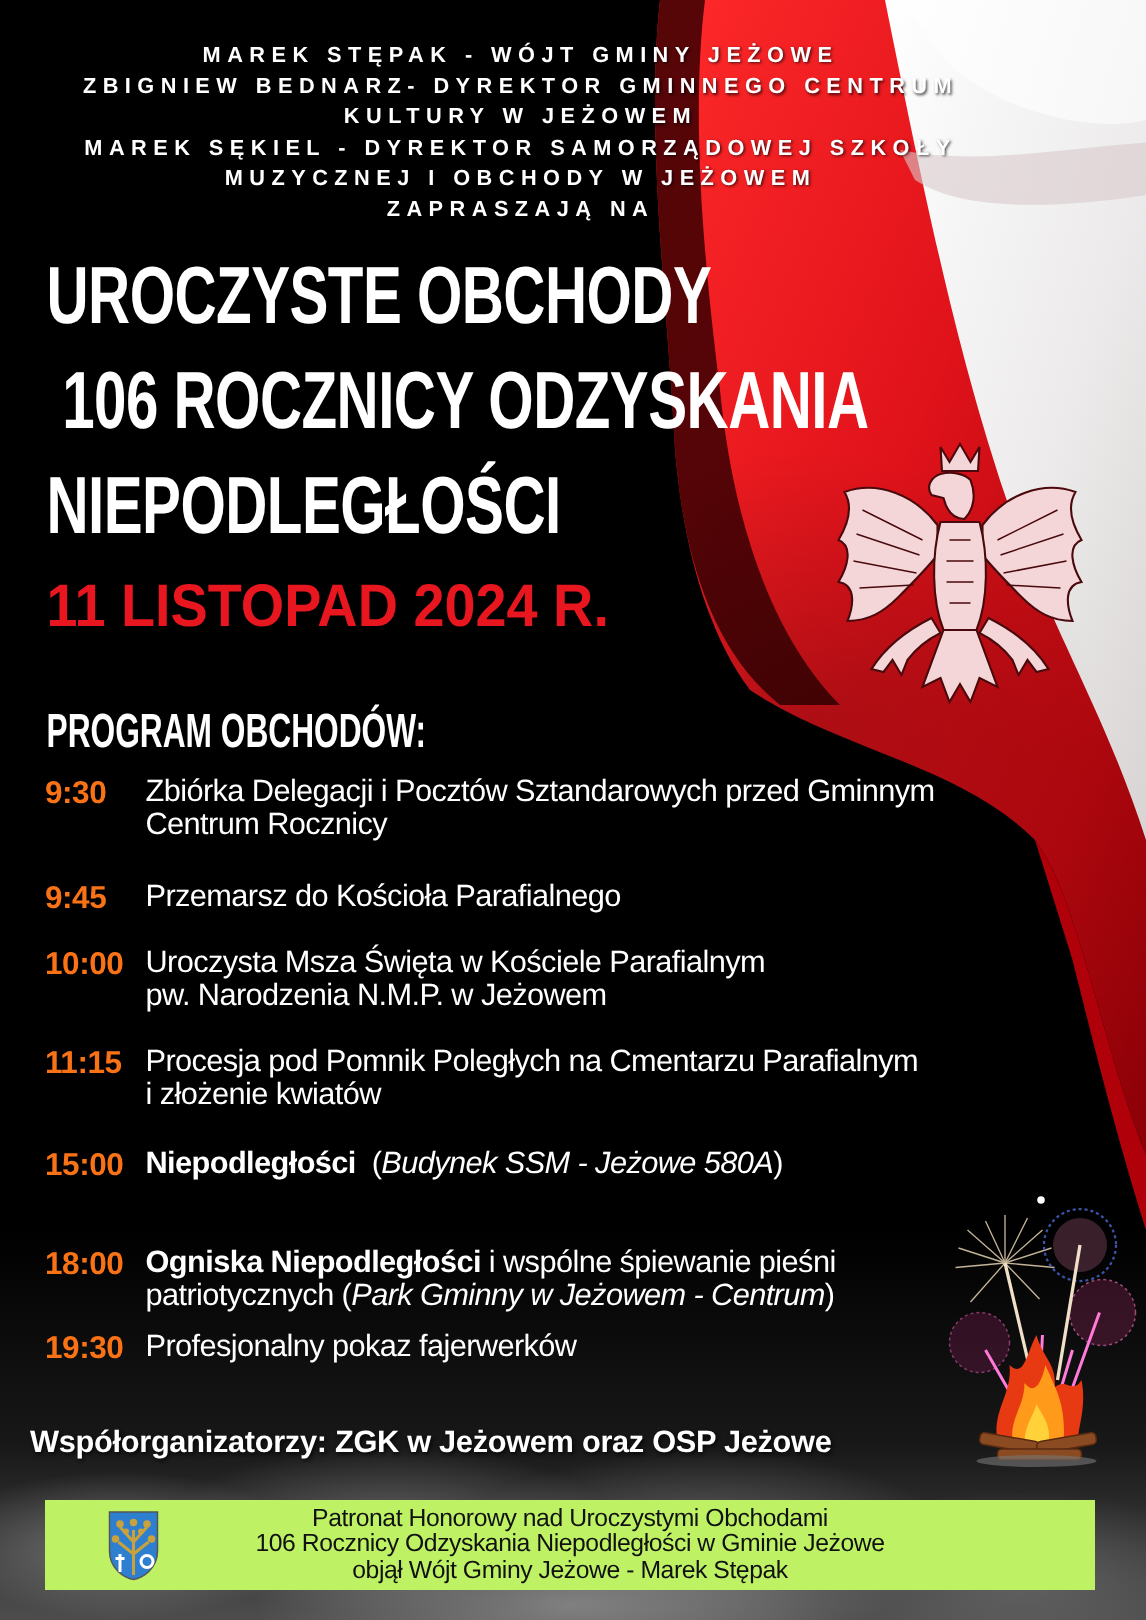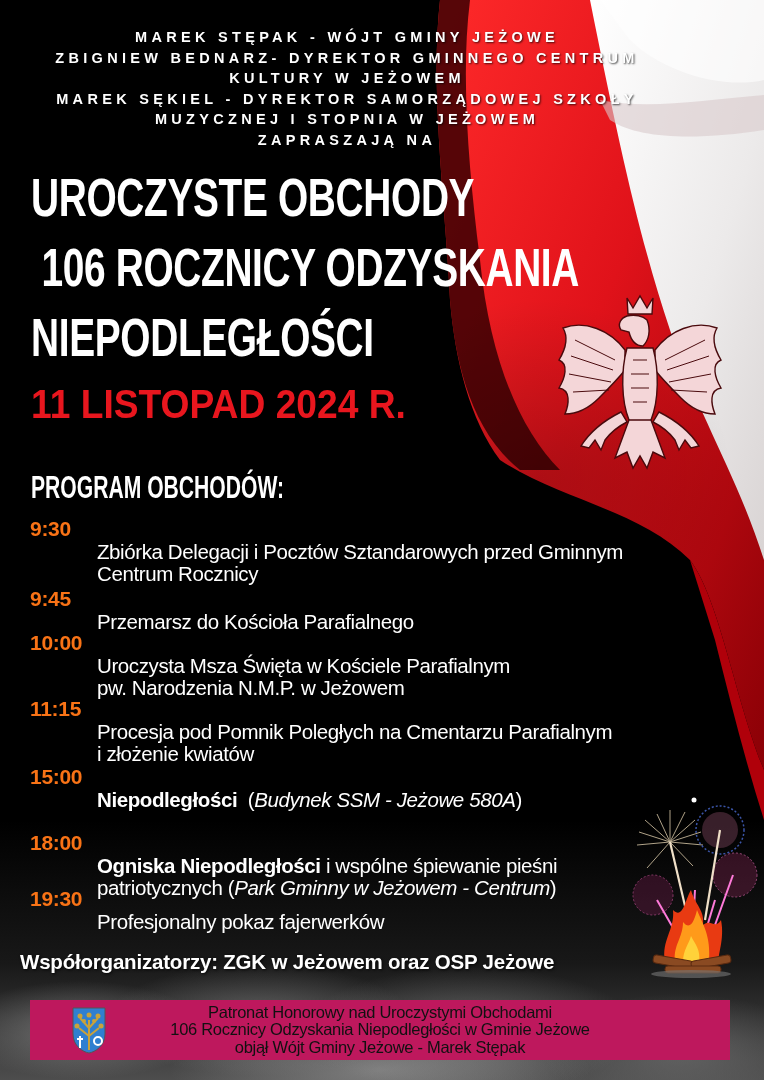--- a/index.html
+++ b/index.html
@@ -34,28 +34,28 @@
     font-family: "Liberation Sans", sans-serif; font-weight: bold; font-size: 40px; line-height: 48px;
     transform: scaleX(0.93); transform-origin: left top; white-space: nowrap; }
 
   .program-heading { position: absolute; left: 31px; top: 467px; color: #fff;
     font-family: "Liberation Sans", sans-serif; font-weight: bold; font-size: 32px; line-height: 40px;
     transform: scaleX(0.66); transform-origin: left top; white-space: nowrap; }
 
   .schedule { position: absolute; left: 30px; top: 517px; width: 720px; }
   .item { position: absolute; left: 0; display: flex; }
   .time { color: #f97316; font-weight: bold; font-size: 21px; line-height: 23px; width: 67px; flex: 0 0 67px; letter-spacing: -0.3px; }
-  .desc { color: #fff; font-size: 20.5px; line-height: 22px; letter-spacing: -0.4px; margin-top: 24px; }
+  .desc { color: #fff; font-size: 20.5px; line-height: 22px; letter-spacing: -0.4px; }
   .desc b { font-weight: bold; }
   .desc i { font-style: italic; }
 
   .coorg { position: absolute; left: 20px; top: 948px; color: #fff; font-weight: bold;
     font-size: 20.5px; line-height: 28px; letter-spacing: -0.2px; text-shadow: 1px 1px 3px rgba(0,0,0,0.8); white-space: nowrap; }
 
-  .patron-box { position: absolute; left: 30px; top: 1000px; width: 700px; height: 60px; background: #be185d;
+  .patron-box { position: absolute; left: 30px; top: 1000px; width: 700px; height: 60px; background: #bef264;
     display: flex; align-items: center; z-index: 3; }
   .patron-crest { position: absolute; left: 41px; top: 6px; width: 36px; height: 48px; }
   .patron-text { width: 100%; text-align: center; color: #111; font-size: 16.5px; line-height: 17.5px;
     font-family: "Liberation Sans", sans-serif; letter-spacing: -0.3px; }
   .patron-text div { white-space: nowrap; }
 
   .eagle { position: absolute; left: 555px; top: 290px; width: 170px; height: 190px; z-index: 1; }
   .fireworks { position: absolute; left: 625px; top: 790px; width: 139px; height: 190px; z-index: 1; }
 </style>
 </head>
@@ -162,21 +162,21 @@
     </g>
     <ellipse cx="66" cy="184" rx="40" ry="4" fill="#777" opacity="0.6"></ellipse>
   </svg>
 
   <div class="content">
     <div class="hosts">
       <div>MAREK STĘPAK - WÓJT GMINY JEŻOWE</div>
       <div>ZBIGNIEW BEDNARZ- DYREKTOR GMINNEGO CENTRUM</div>
       <div>KULTURY W JEŻOWEM</div>
       <div>MAREK SĘKIEL - DYREKTOR SAMORZĄDOWEJ SZKOŁY</div>
-      <div>MUZYCZNEJ I STOPNIA W JEŻOWEM</div>
+      <div>MUZYCZNEJ I OBCHODY W JEŻOWEM</div>
       <div>ZAPRASZAJĄ NA</div>
     </div>
 
     <div class="title">
       <div>UROCZYSTE OBCHODY</div>
       <div style="white-space:pre"> 106 ROCZNICY ODZYSKANIA</div>
       <div>NIEPODLEGŁOŚCI</div>
     </div>
 
     <div class="date">11 LISTOPAD 2024 R.</div>

